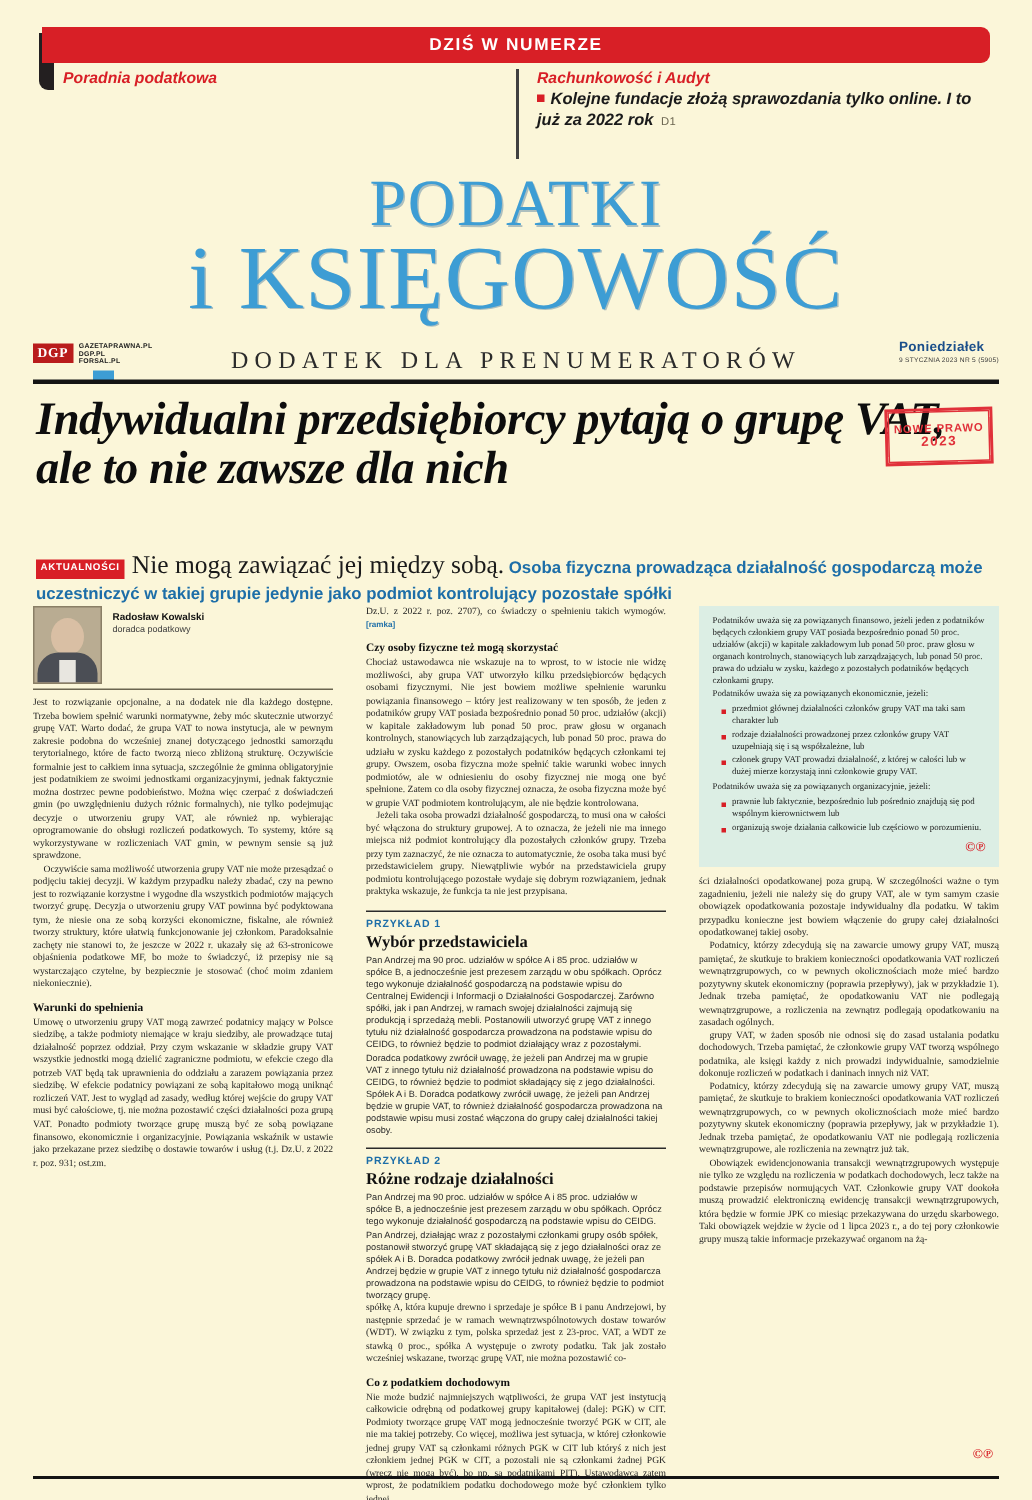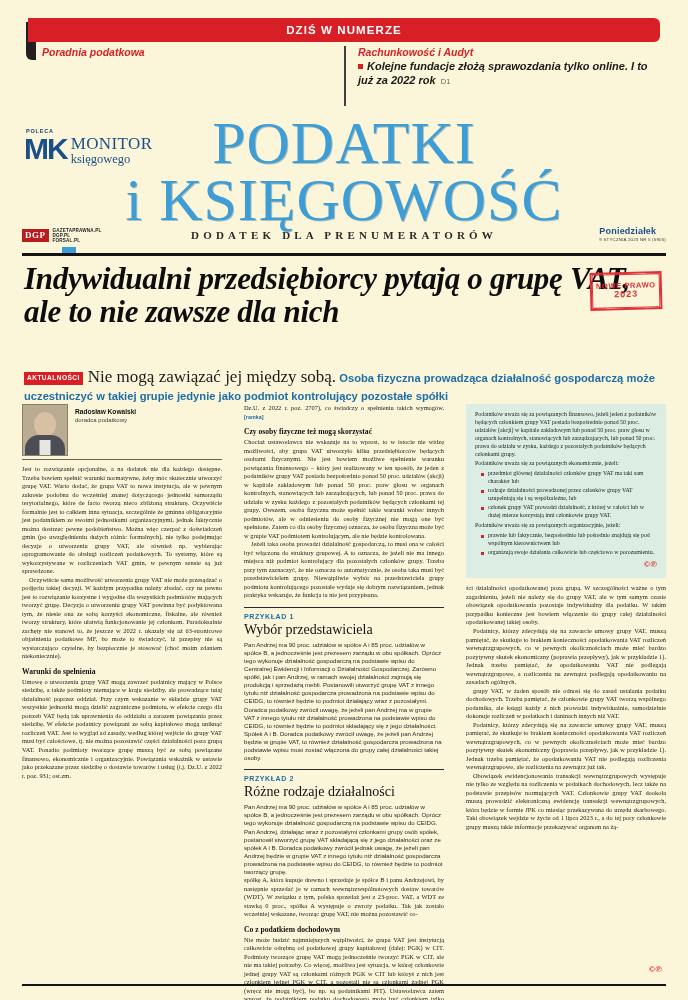--- a/index.html
+++ b/index.html
@@ -70,32 +70,32 @@
   .mk-monitor{
     font-family:"Liberation Serif",serif;font-size:17px;color:#1b4f8a;
     letter-spacing:.4px;line-height:1;
   }
   .mk-ksiegowego{
     font-family:"Liberation Serif",serif;font-size:12.5px;color:#1b4f8a;
     line-height:1.15;
   }
   .title-block{position:absolute;left:0;top:4px;width:688px;text-align:center;}
   .title-1{
-    font-family:"Liberation Serif",serif;font-size:60px;color:#3d9dd4;
+    font-family:"Liberation Serif",serif;font-size:44px;color:#3d9dd4;
     letter-spacing:1px;line-height:.93;font-weight:normal;
     text-shadow:1px 1px 0 rgba(30,90,140,.35);
   }
   .title-2{
     font-family:"Liberation Serif",serif;font-size:60px;color:#3d9dd4;
     letter-spacing:1px;line-height:.95;font-weight:normal;
     text-shadow:1px 1px 0 rgba(30,90,140,.35);
   }
   .subtitle{
-    font-family:"Liberation Serif",serif;font-size:11px;color:#2b2b2b;
-    letter-spacing:4.2px;font-weight:bold;margin-top:0;
+    font-family:"Liberation Serif",serif;font-size:16px;color:#2b2b2b;
+    letter-spacing:4.2px;font-weight:normal;margin-top:18px;
   }
   .dgp-logo{position:absolute;left:22px;top:116px;display:flex;align-items:center;}
   .dgp-mark{
     background:#b91c1c;color:#fff;font-family:"Liberation Serif",serif;
     font-size:9px;font-weight:bold;letter-spacing:.5px;
     padding:2px 3px;line-height:1;
   }
   .dgp-lines{margin-left:4px;line-height:1.12;}
   .dgp-lines div{
     font-family:"Liberation Sans",sans-serif;font-size:4.6px;font-weight:bold;
@@ -162,21 +162,21 @@
   .sub{
     font-family:"Liberation Serif",serif;font-weight:bold;font-size:7.6px;
     margin:6px 0 2px 0;color:#0f0f0f;
   }
   .przyklad{
     font-family:"Liberation Sans",sans-serif;font-weight:bold;font-size:7px;
     color:#1d6ea8;letter-spacing:.6px;margin:7px 0 2px 0;
     border-top:1px solid #2a2a2a;padding-top:5px;
   }
   .przyklad-title{
-    font-family:"Liberation Serif",serif;font-weight:normal;font-size:14px;
+    font-family:"Liberation Serif",serif;font-weight:bold;font-size:11px;
     margin:0 0 3px 0;
   }
   .example-body{
     font-family:"Liberation Sans",sans-serif;font-size:6.1px;
     line-height:1.33;text-align:left;color:#2a2a2a;
   }
   .example-body p{margin:0;text-indent:0;}
 
   
   .author{
@@ -253,30 +253,20 @@
     <div class="teaser">
       <div class="teaser-kicker">Rachunkowość i Audyt</div>
       <div class="teaser-body">
         <span class="sq"></span><span>Kolejne fundacje złożą sprawozdania tylko online. I to już za 2022 rok</span><span class="teaser-page">D1</span>
       </div>
     </div>
   </div>
 
   <div class="masthead">
 
-    <div class="mk-logo">
-      <div class="mk-poleca">POLECA</div>
-      <div class="mk-row">
-        <div class="mk-mark">MK</div>
-        <div class="mk-words">
-          <div class="mk-monitor">MONITOR</div>
-          <div class="mk-ksiegowego">księgowego</div>
-        </div>
-      </div>
-    </div>
 
     <div class="title-block">
       <div class="title-1">PODATKI</div>
       <div class="title-2">i KSIĘGOWOŚĆ</div>
       <div class="subtitle">DODATEK DLA PRENUMERATORÓW</div>
     </div>
 
     <div class="dgp-logo">
       <div class="dgp-mark">DGP</div>
       <div class="dgp-lines">

